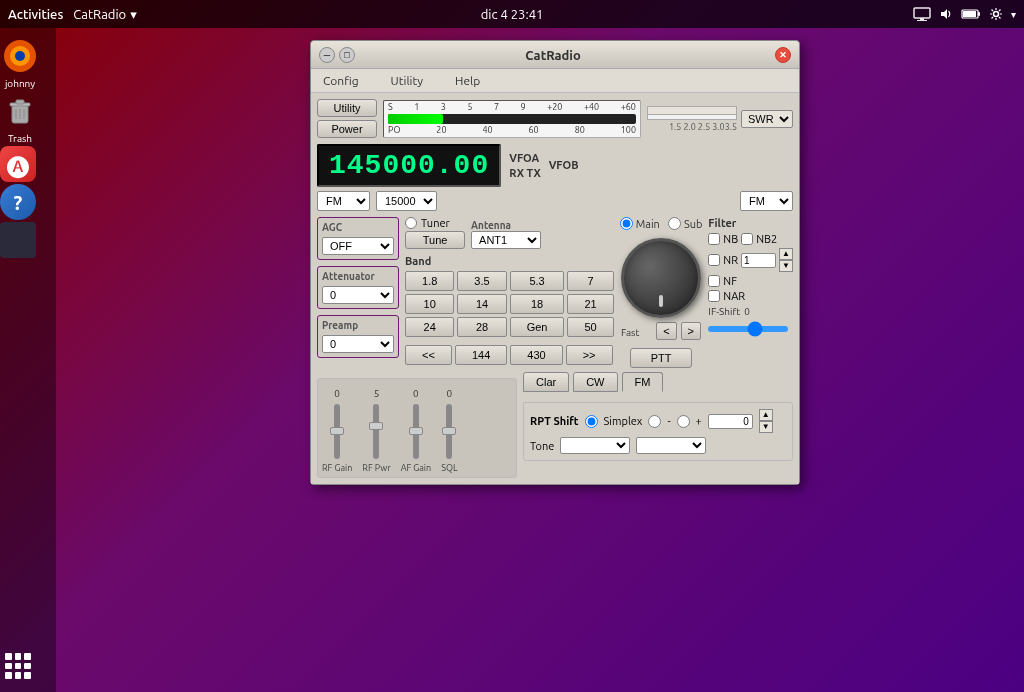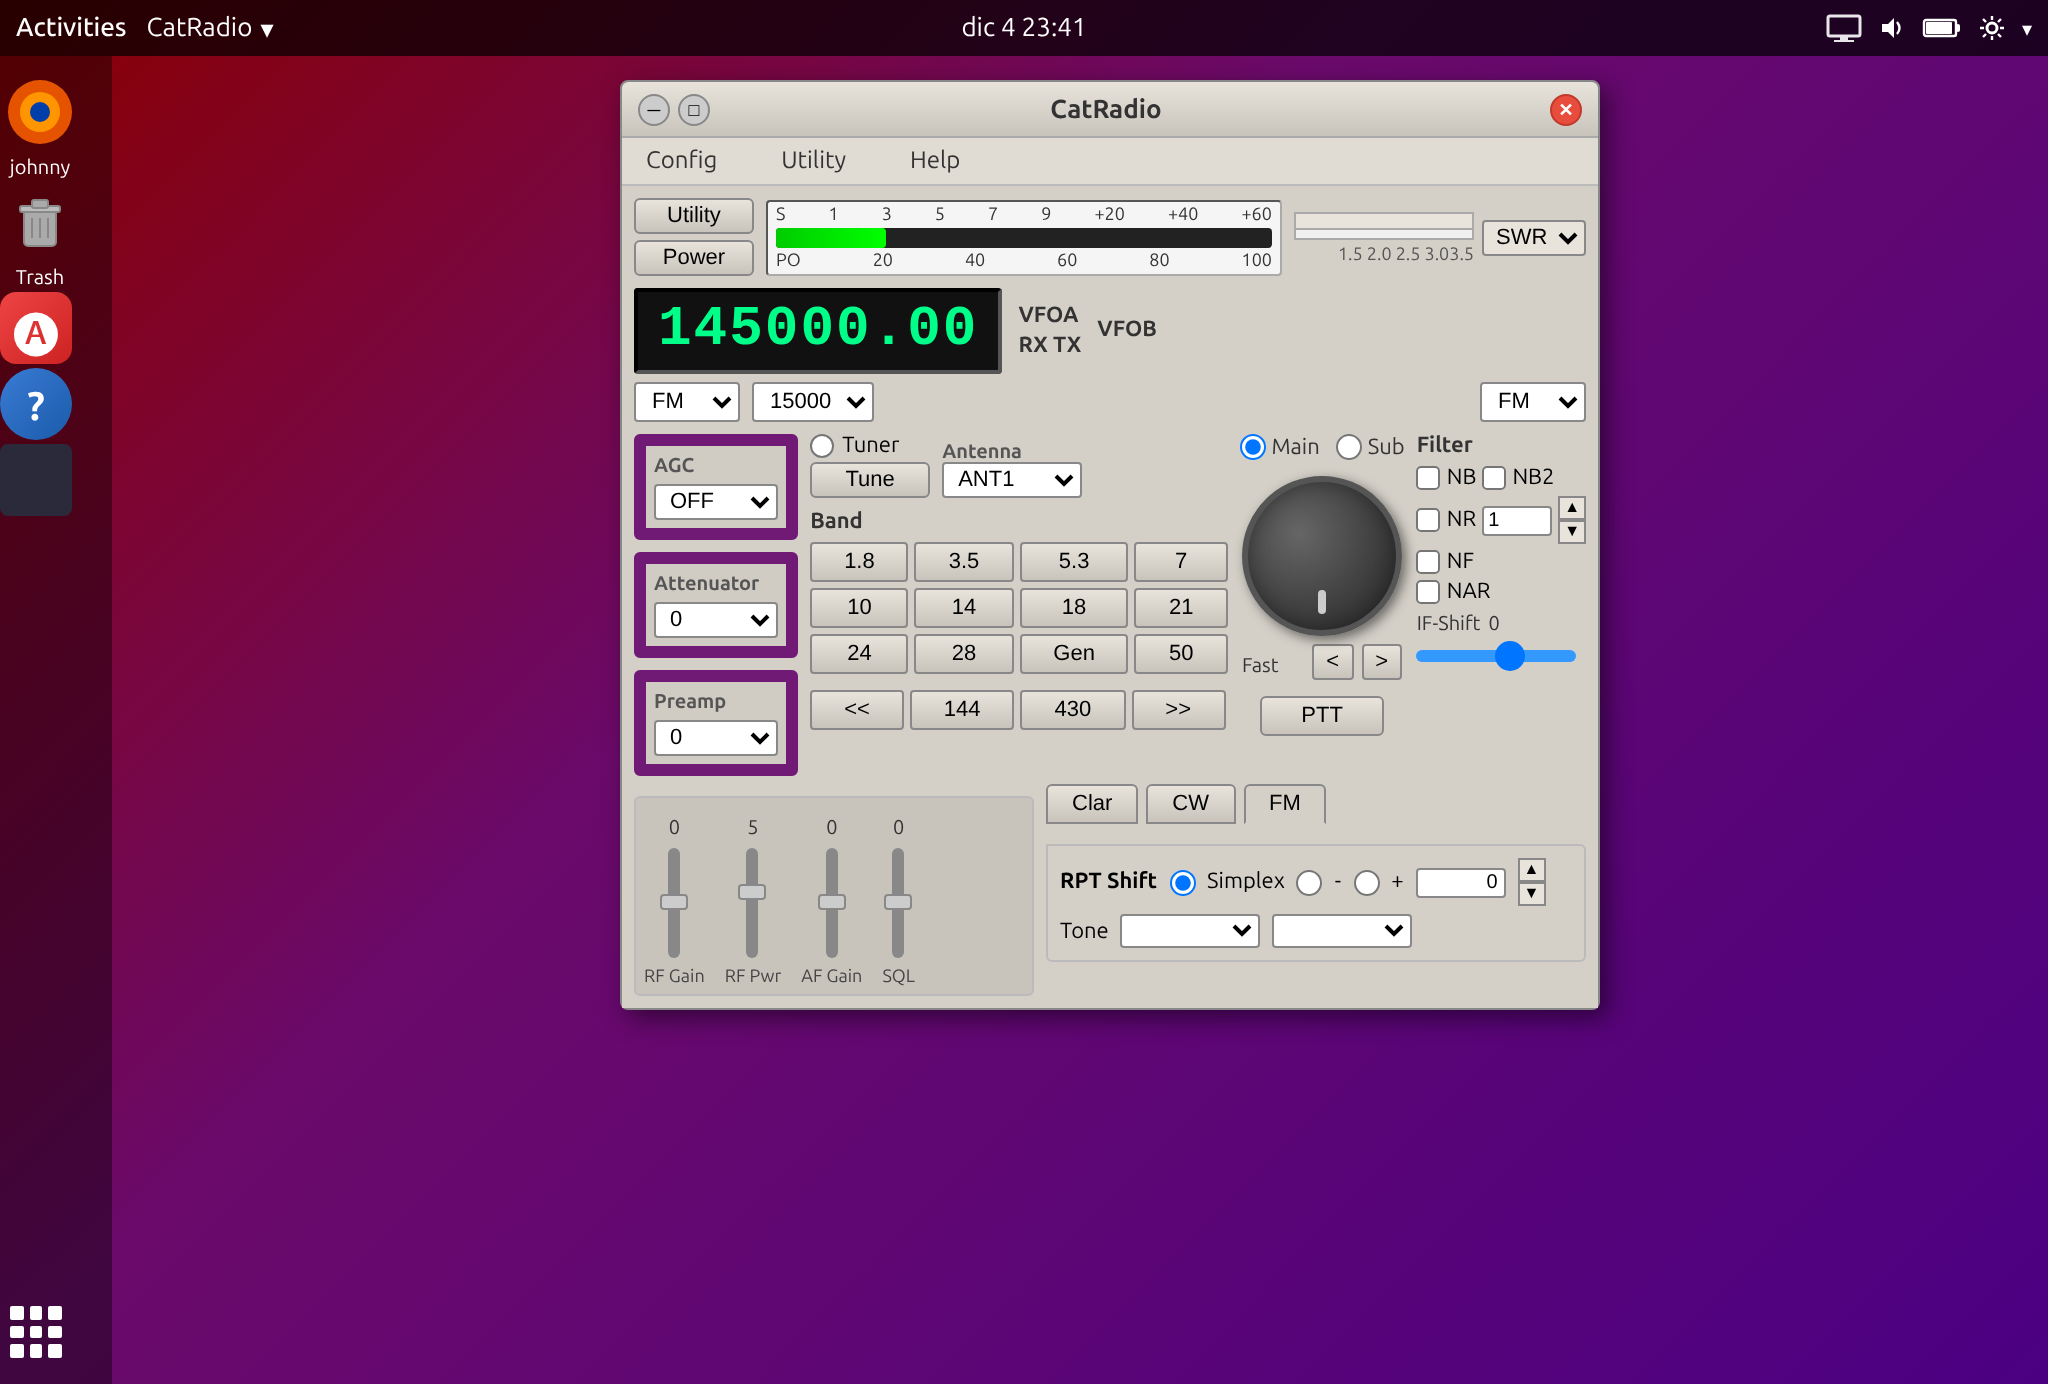--- a/index.html
+++ b/index.html
@@ -313,21 +313,21 @@
 
     
     .left-panel {
       width: 115px;
       display: flex;
       flex-direction: column;
       gap: 6px;
     }
     .panel-group {
       background: #d0ccc4;
-      border: 6px solid #701a75;
+      border: 1px solid #701a75;
       border-radius: 3px;
       padding: 4px;
     }
     .panel-label {
       font-size: 10px;
       color: #555;
       font-weight: bold;
       margin-bottom: 2px;
     }
     .small-select {

